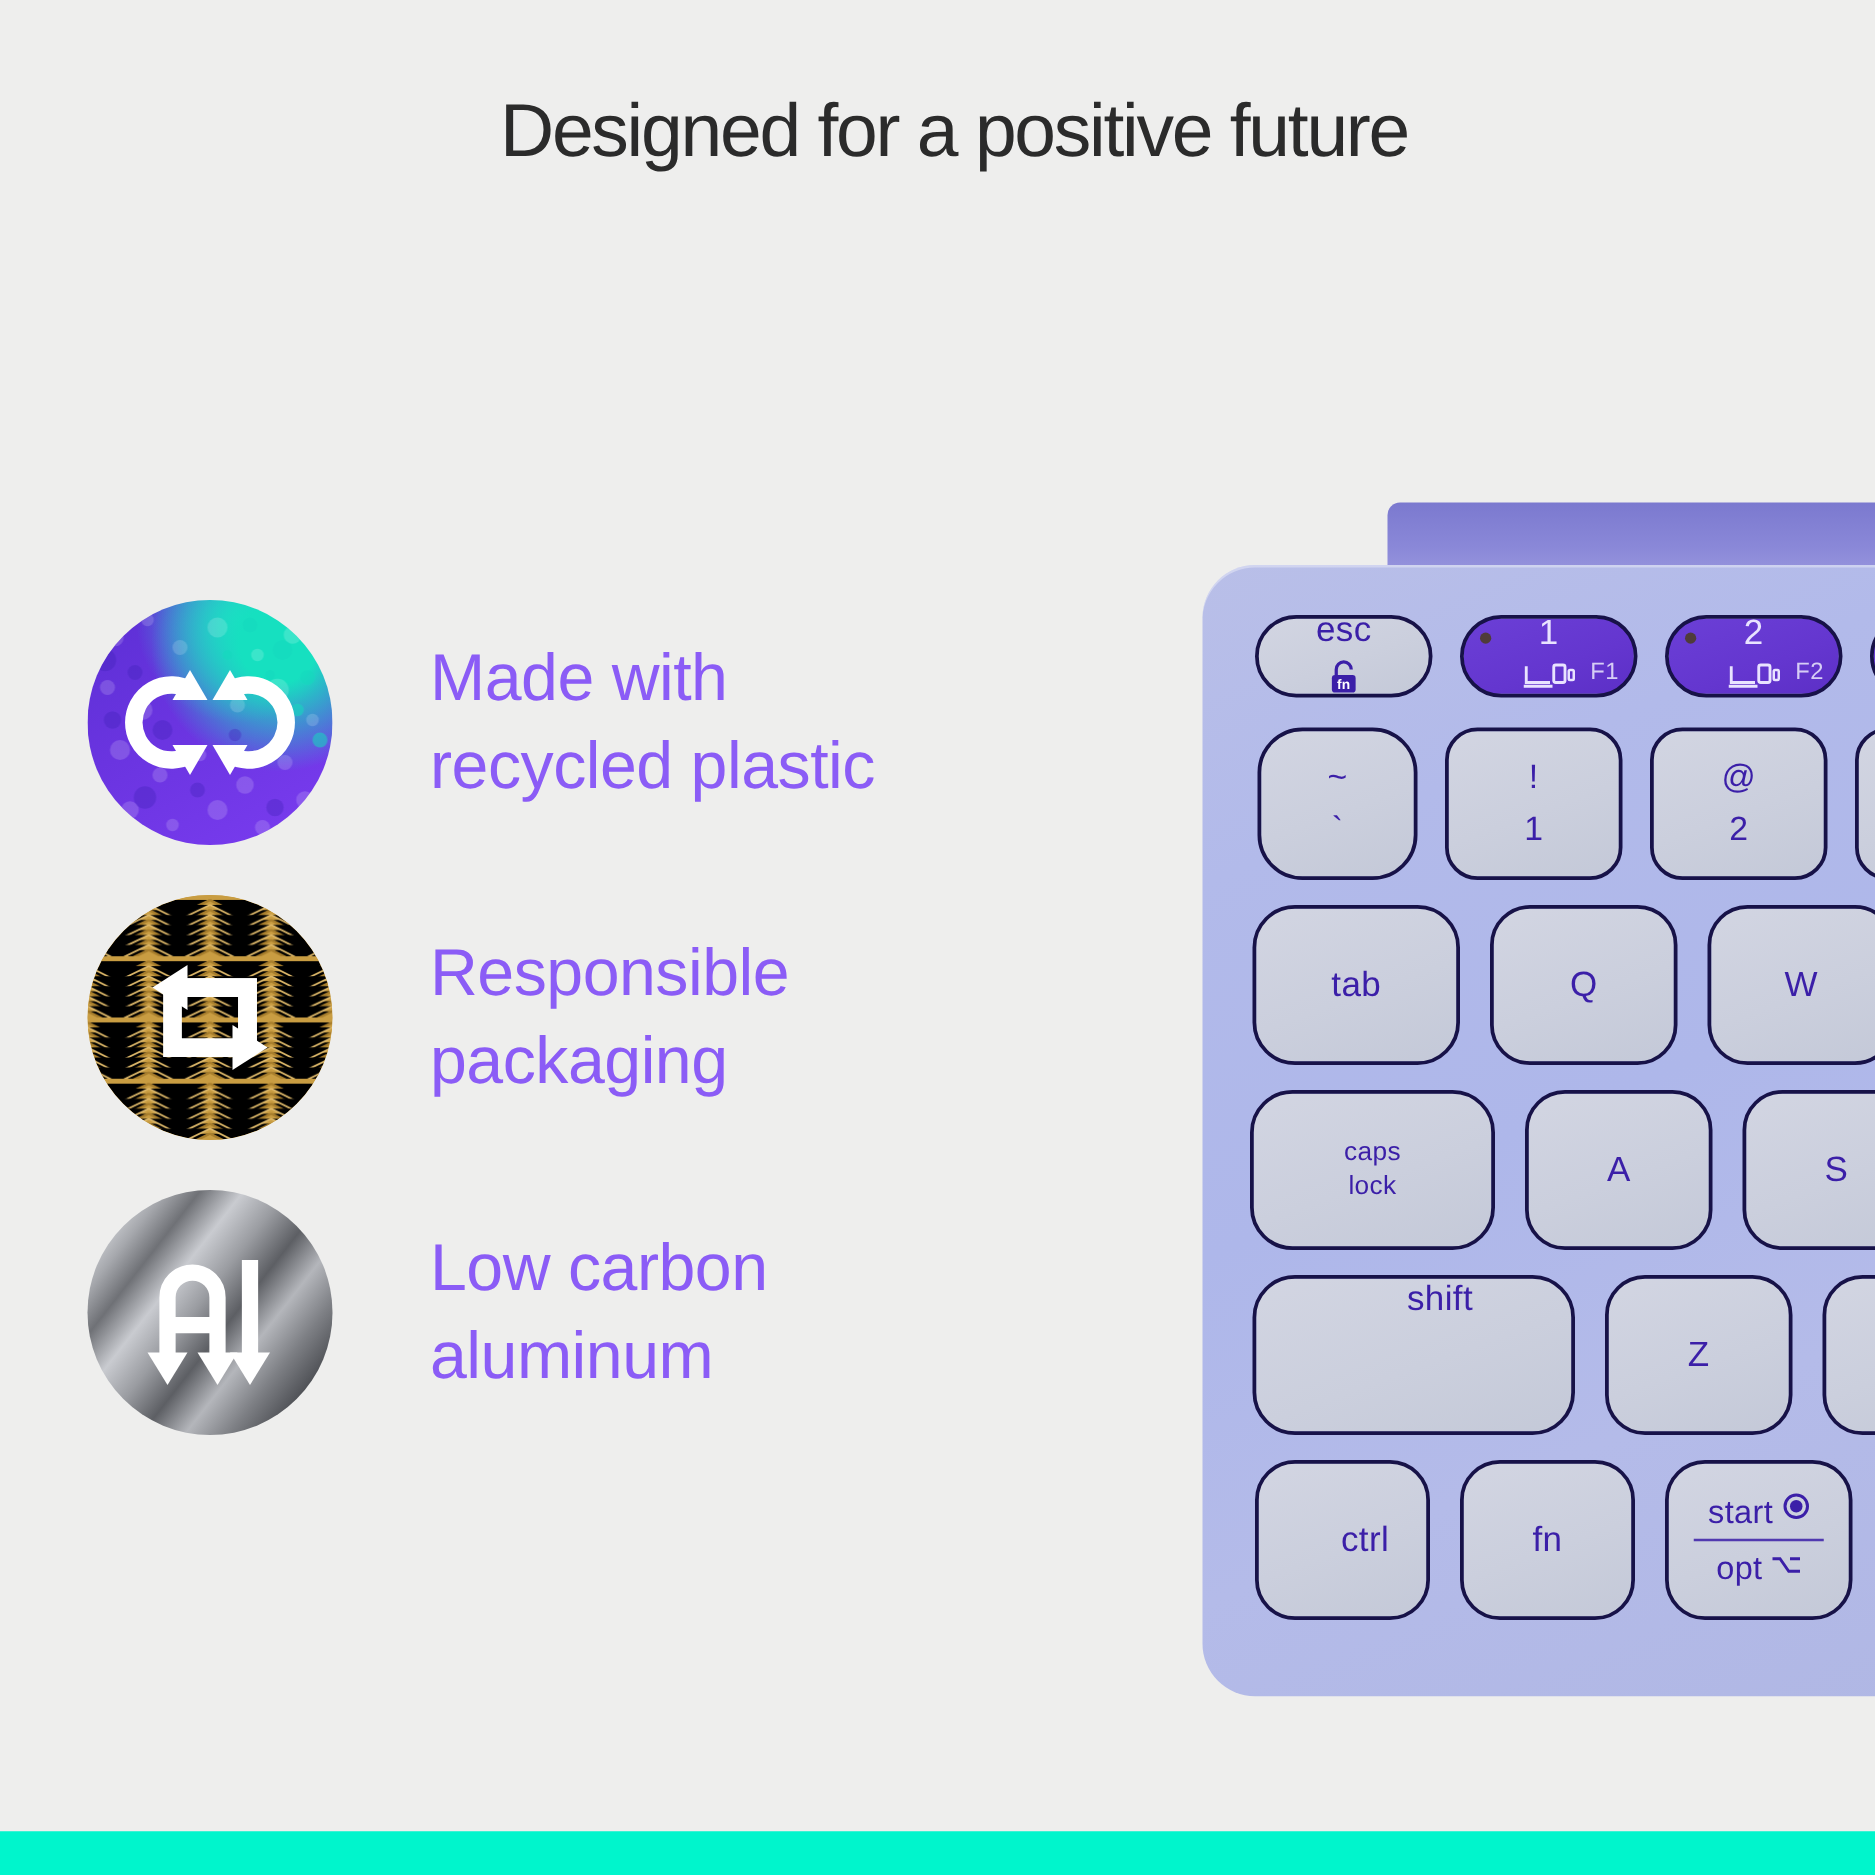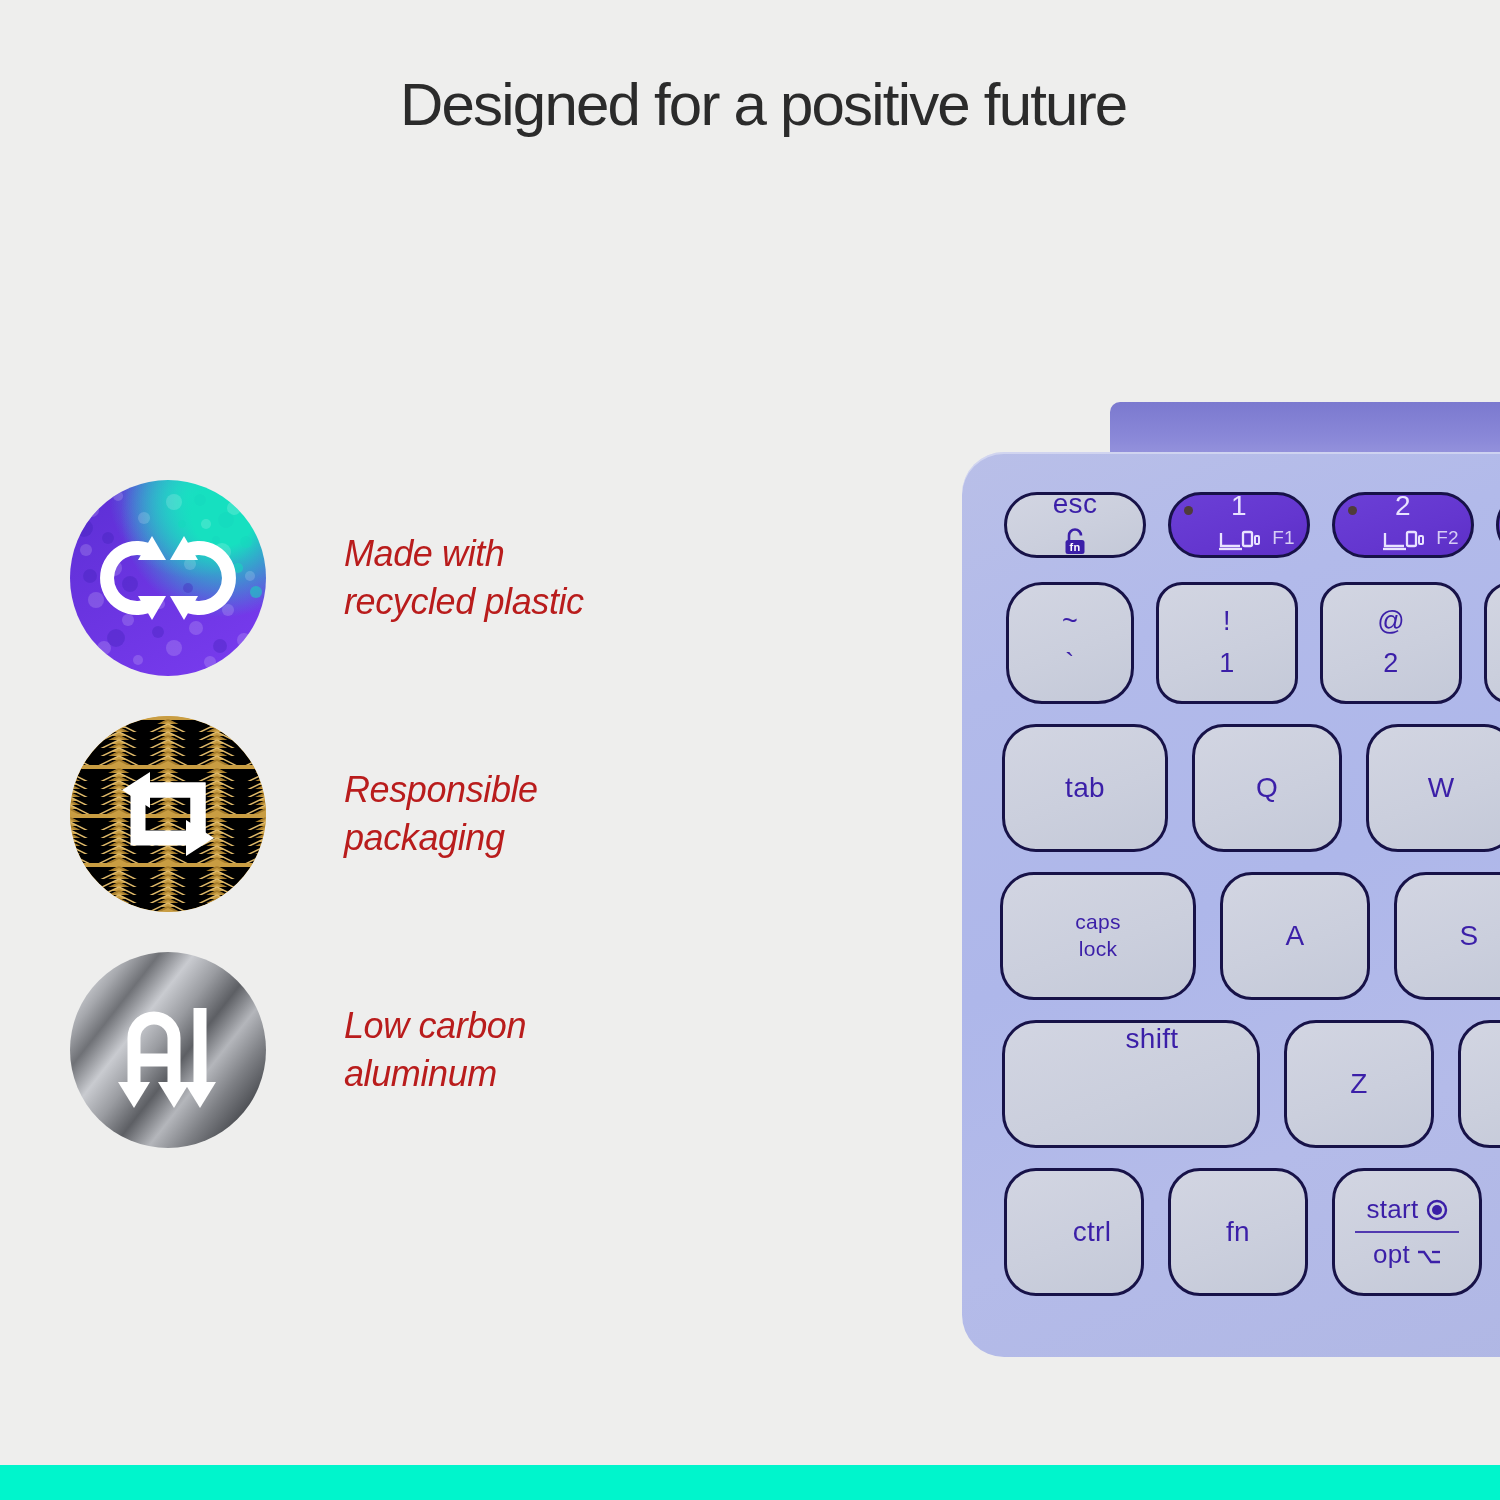--- a/index.html
+++ b/index.html
@@ -37,26 +37,25 @@
   .feature-icon {
     width: 196px; height: 196px;
     flex: 0 0 196px;
     border-radius: 50%;
     position: relative;
     overflow: hidden;
   }
   .feature-icon svg { position: absolute; inset: 0; width: 100%; height: 100%; }
   .feature-label {
     margin-left: 78px;
-    font-size: 36px;
+    font-size: 53px;
     line-height: 1.32;
-    color: #b91c1c;
+    color: #8b5cf6;
     letter-spacing: -0.4px;
     white-space: pre-line;
-    font-style: italic;
   }
 
   
   .bg-recycled {
     background:
       radial-gradient(circle at 78% 18%, #16e0c0 0%, #16e0c0 14%, rgba(22,224,192,0) 46%),
       radial-gradient(circle at 62% 8%, #2fd9d0 0%, rgba(47,217,208,0) 38%),
       linear-gradient(150deg, #5b2fd4 0%, #6a34e0 45%, #7a3cf0 100%);
   }
   .bg-alum {
@@ -125,21 +124,21 @@
   }
   .two-line { line-height: 1.18; font-size: 27px; text-align: center; }
   .stack-upper, .stack-lower { display: block; }
   .stack-upper { margin-bottom: 10px; }
 
   .key-inner-row { display: flex; align-items: center; gap: 7px; flex-direction: column; }
 
   
   .split { justify-content: center; gap: 0; }
   .split .half {
-    display: flex; align-items: flex-end; justify-content: center;
+    display: flex; align-items: flex-start; justify-content: center;
     gap: 7px; font-size: 26px; padding: 3px 0;
   }
   .split .divider {
     width: 72%; height: 2.5px; background: #3b1fa8; opacity: .85; margin: 3px 0;
   }
 
   .glyph { display: inline-block; line-height: 1; }
 </style>
 </head>
 <body style="background: rgb(238, 238, 237);">

